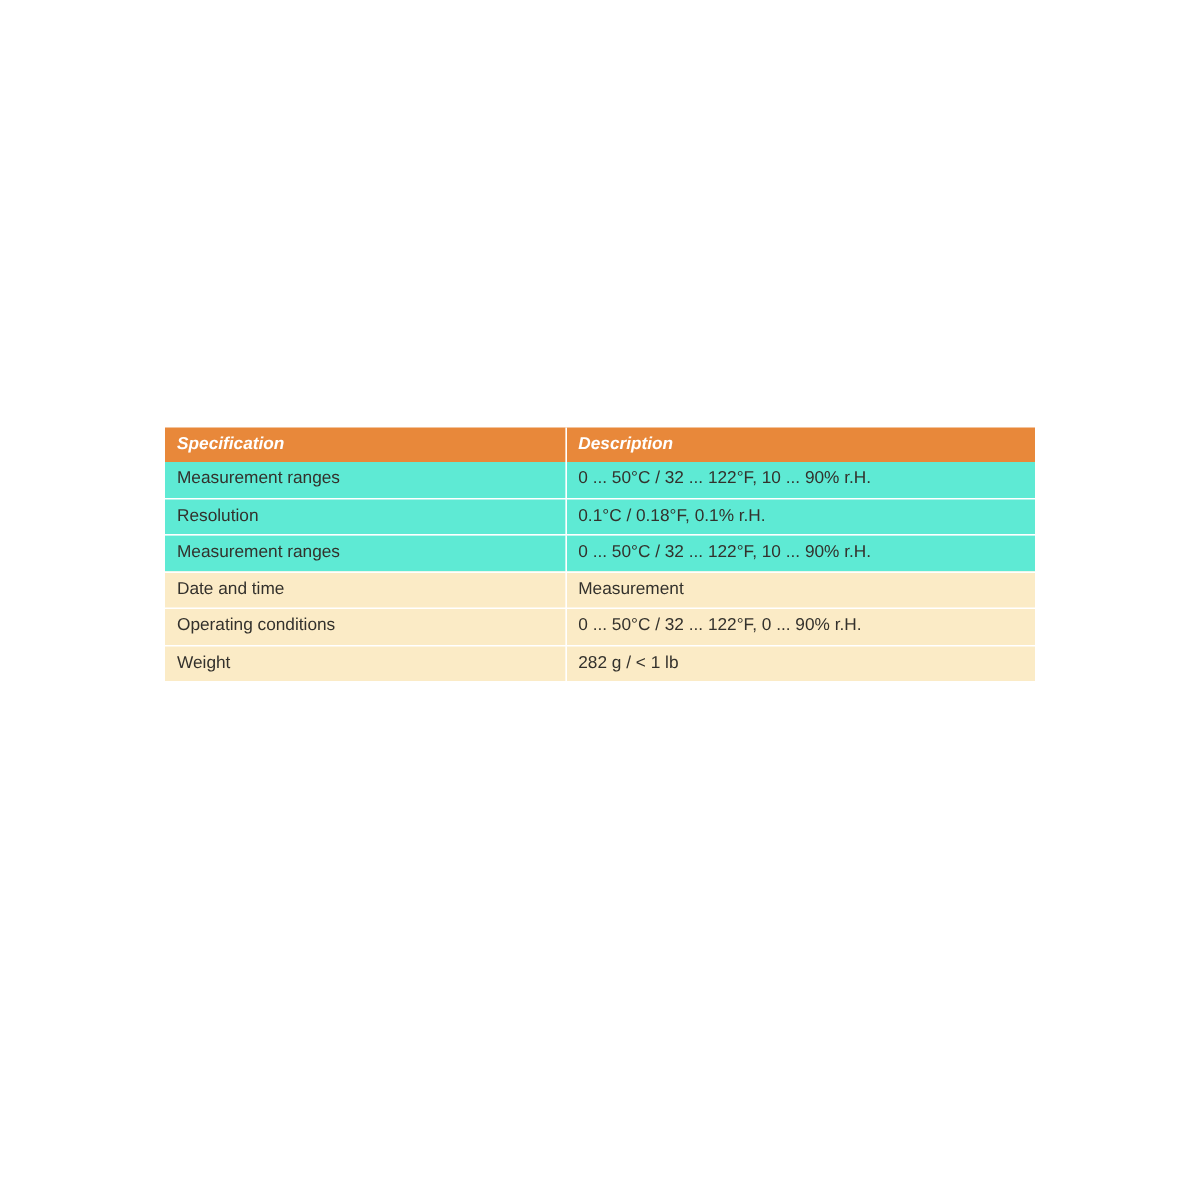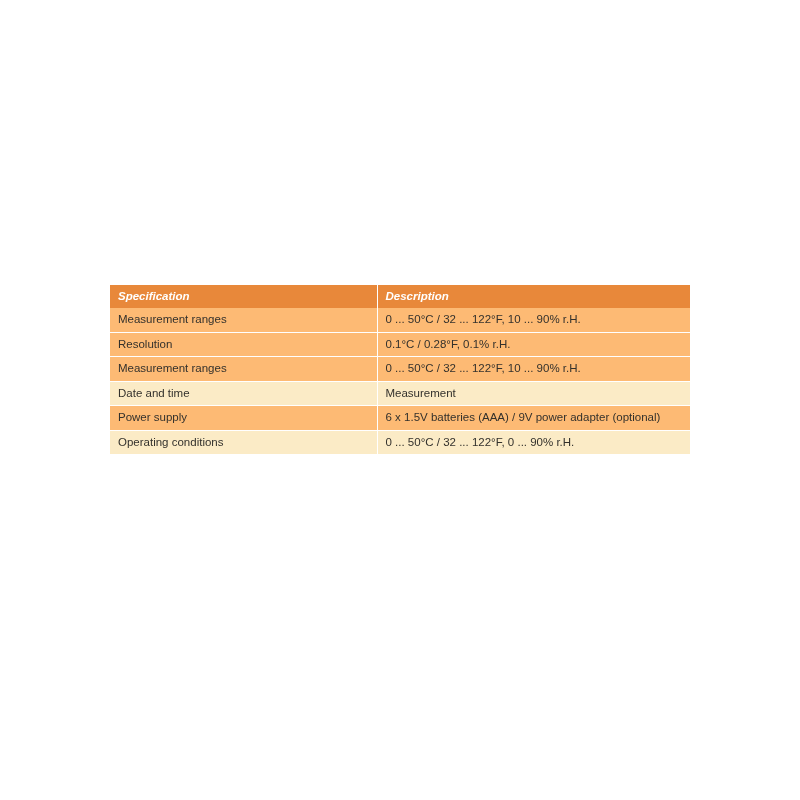--- a/index.html
+++ b/index.html
@@ -55,21 +55,21 @@
     padding: 4px 8px 4px 8px;
     vertical-align: top;
     line-height: 1.35;
     border-bottom: 1px solid #ffffff;
     border-right: 1px solid #ffffff;
   }
   table.spec-table tbody td:last-child {
     border-right: none;
   }
   table.spec-table tbody tr.odd td {
-    background: #fdba74;
+    background: #5eead4;
   }
   table.spec-table tbody tr.even td {
     background: #fbebc6;
   }
   table.spec-table tbody tr:last-child td {
     border-bottom: none;
   }
   .cell-line {
     display: block;
   }
@@ -97,44 +97,44 @@
       <tbody>
         <tr class="odd">
           <td>Measurement ranges</td>
           <td>
             <span class="cell-line">0 ... 50°C / 32 ... 122°F, 10 ... 90% r.H.</span>
           </td>
         </tr>
         <tr class="odd">
           <td>Resolution</td>
           <td>
-            <span class="cell-line">0.1°C / 0.28°F, 0.1% r.H.</span>
+            <span class="cell-line">0.1°C / 0.18°F, 0.1% r.H.</span>
           </td>
         </tr>
         <tr class="odd">
           <td>Measurement ranges</td>
           <td>
             <span class="cell-line">0 ... 50°C / 32 ... 122°F, 10 ... 90% r.H.</span>
           </td>
         </tr>
         <tr class="even">
           <td>Date and time</td>
           <td>
             <span class="cell-line">Measurement</span>
           </td>
         </tr>
-        <tr class="odd">
-          <td>Power supply</td>
-          <td>
-            <span class="cell-line">6 x 1.5V batteries (AAA) / 9V power adapter (optional)</span>
-          </td>
-        </tr>
         <tr class="even">
           <td>Operating conditions</td>
           <td>
             <span class="cell-line">0 ... 50°C / 32 ... 122°F, 0 ... 90% r.H.</span>
+          </td>
+        </tr>
+        <tr class="even">
+          <td>Weight</td>
+          <td>
+            <span class="cell-line">282 g / &lt; 1 lb</span>
           </td>
         </tr>
       </tbody>
     </table>
     <div class="table-bottom-edge"></div>
   </div>
 </div>
 
 </body></html>

